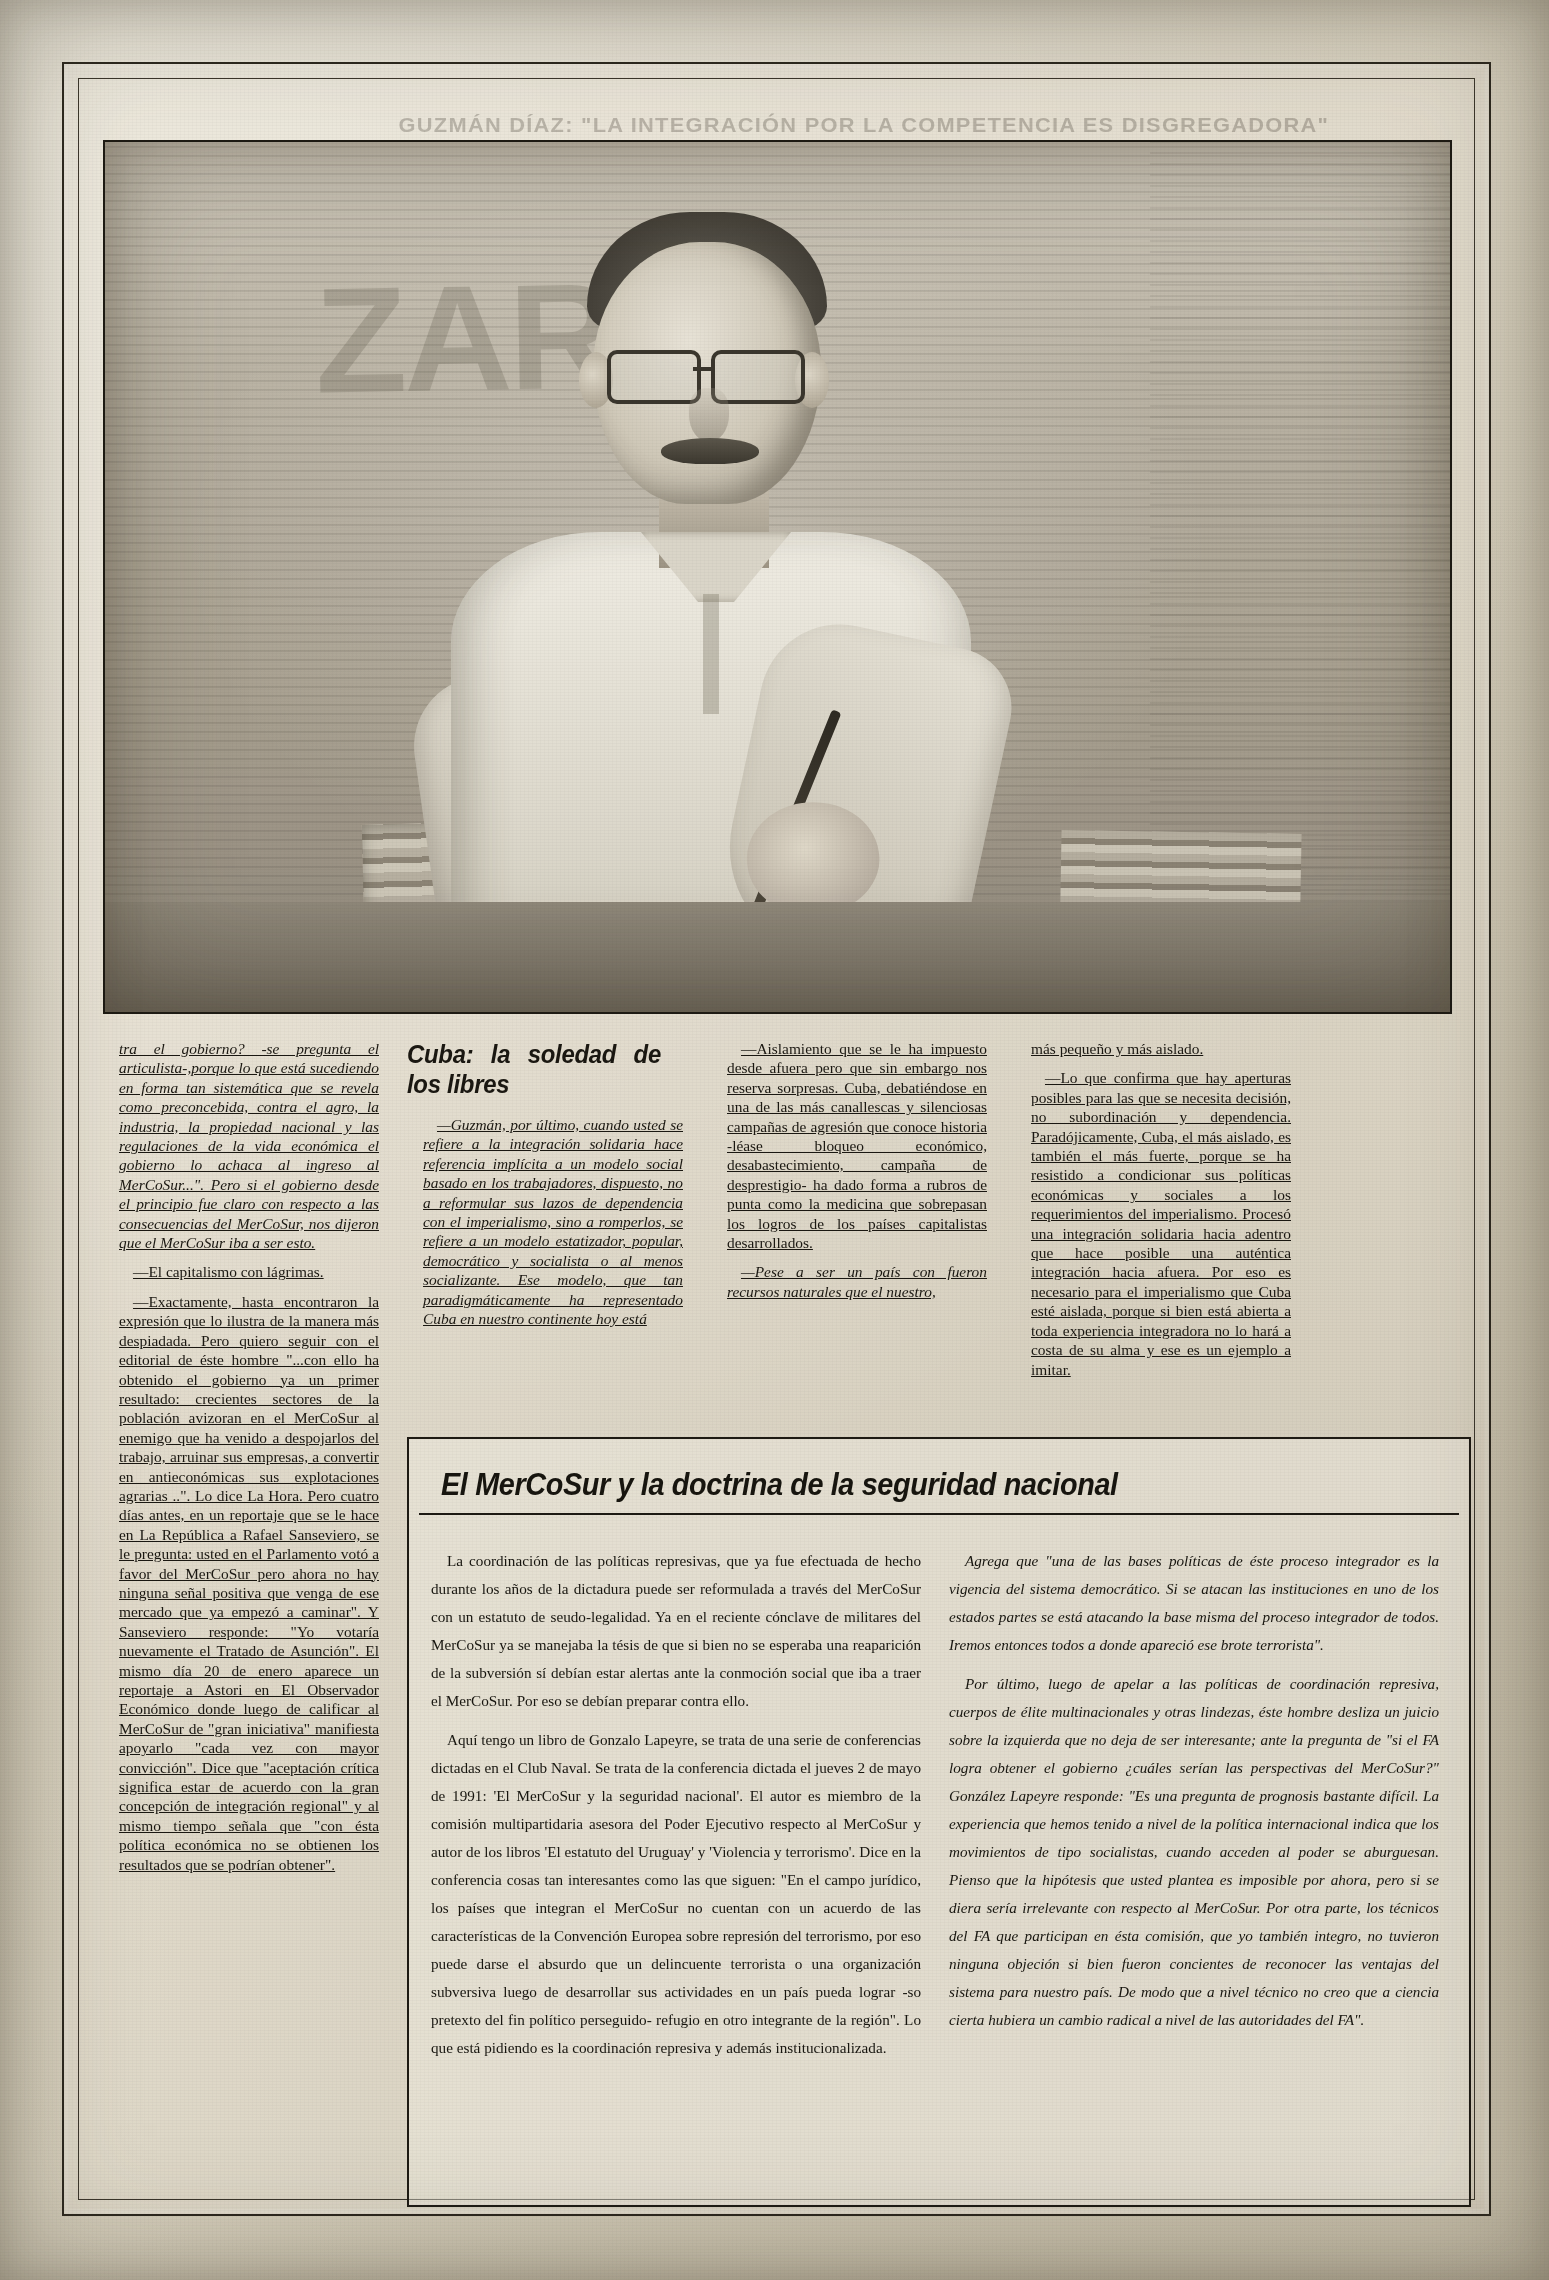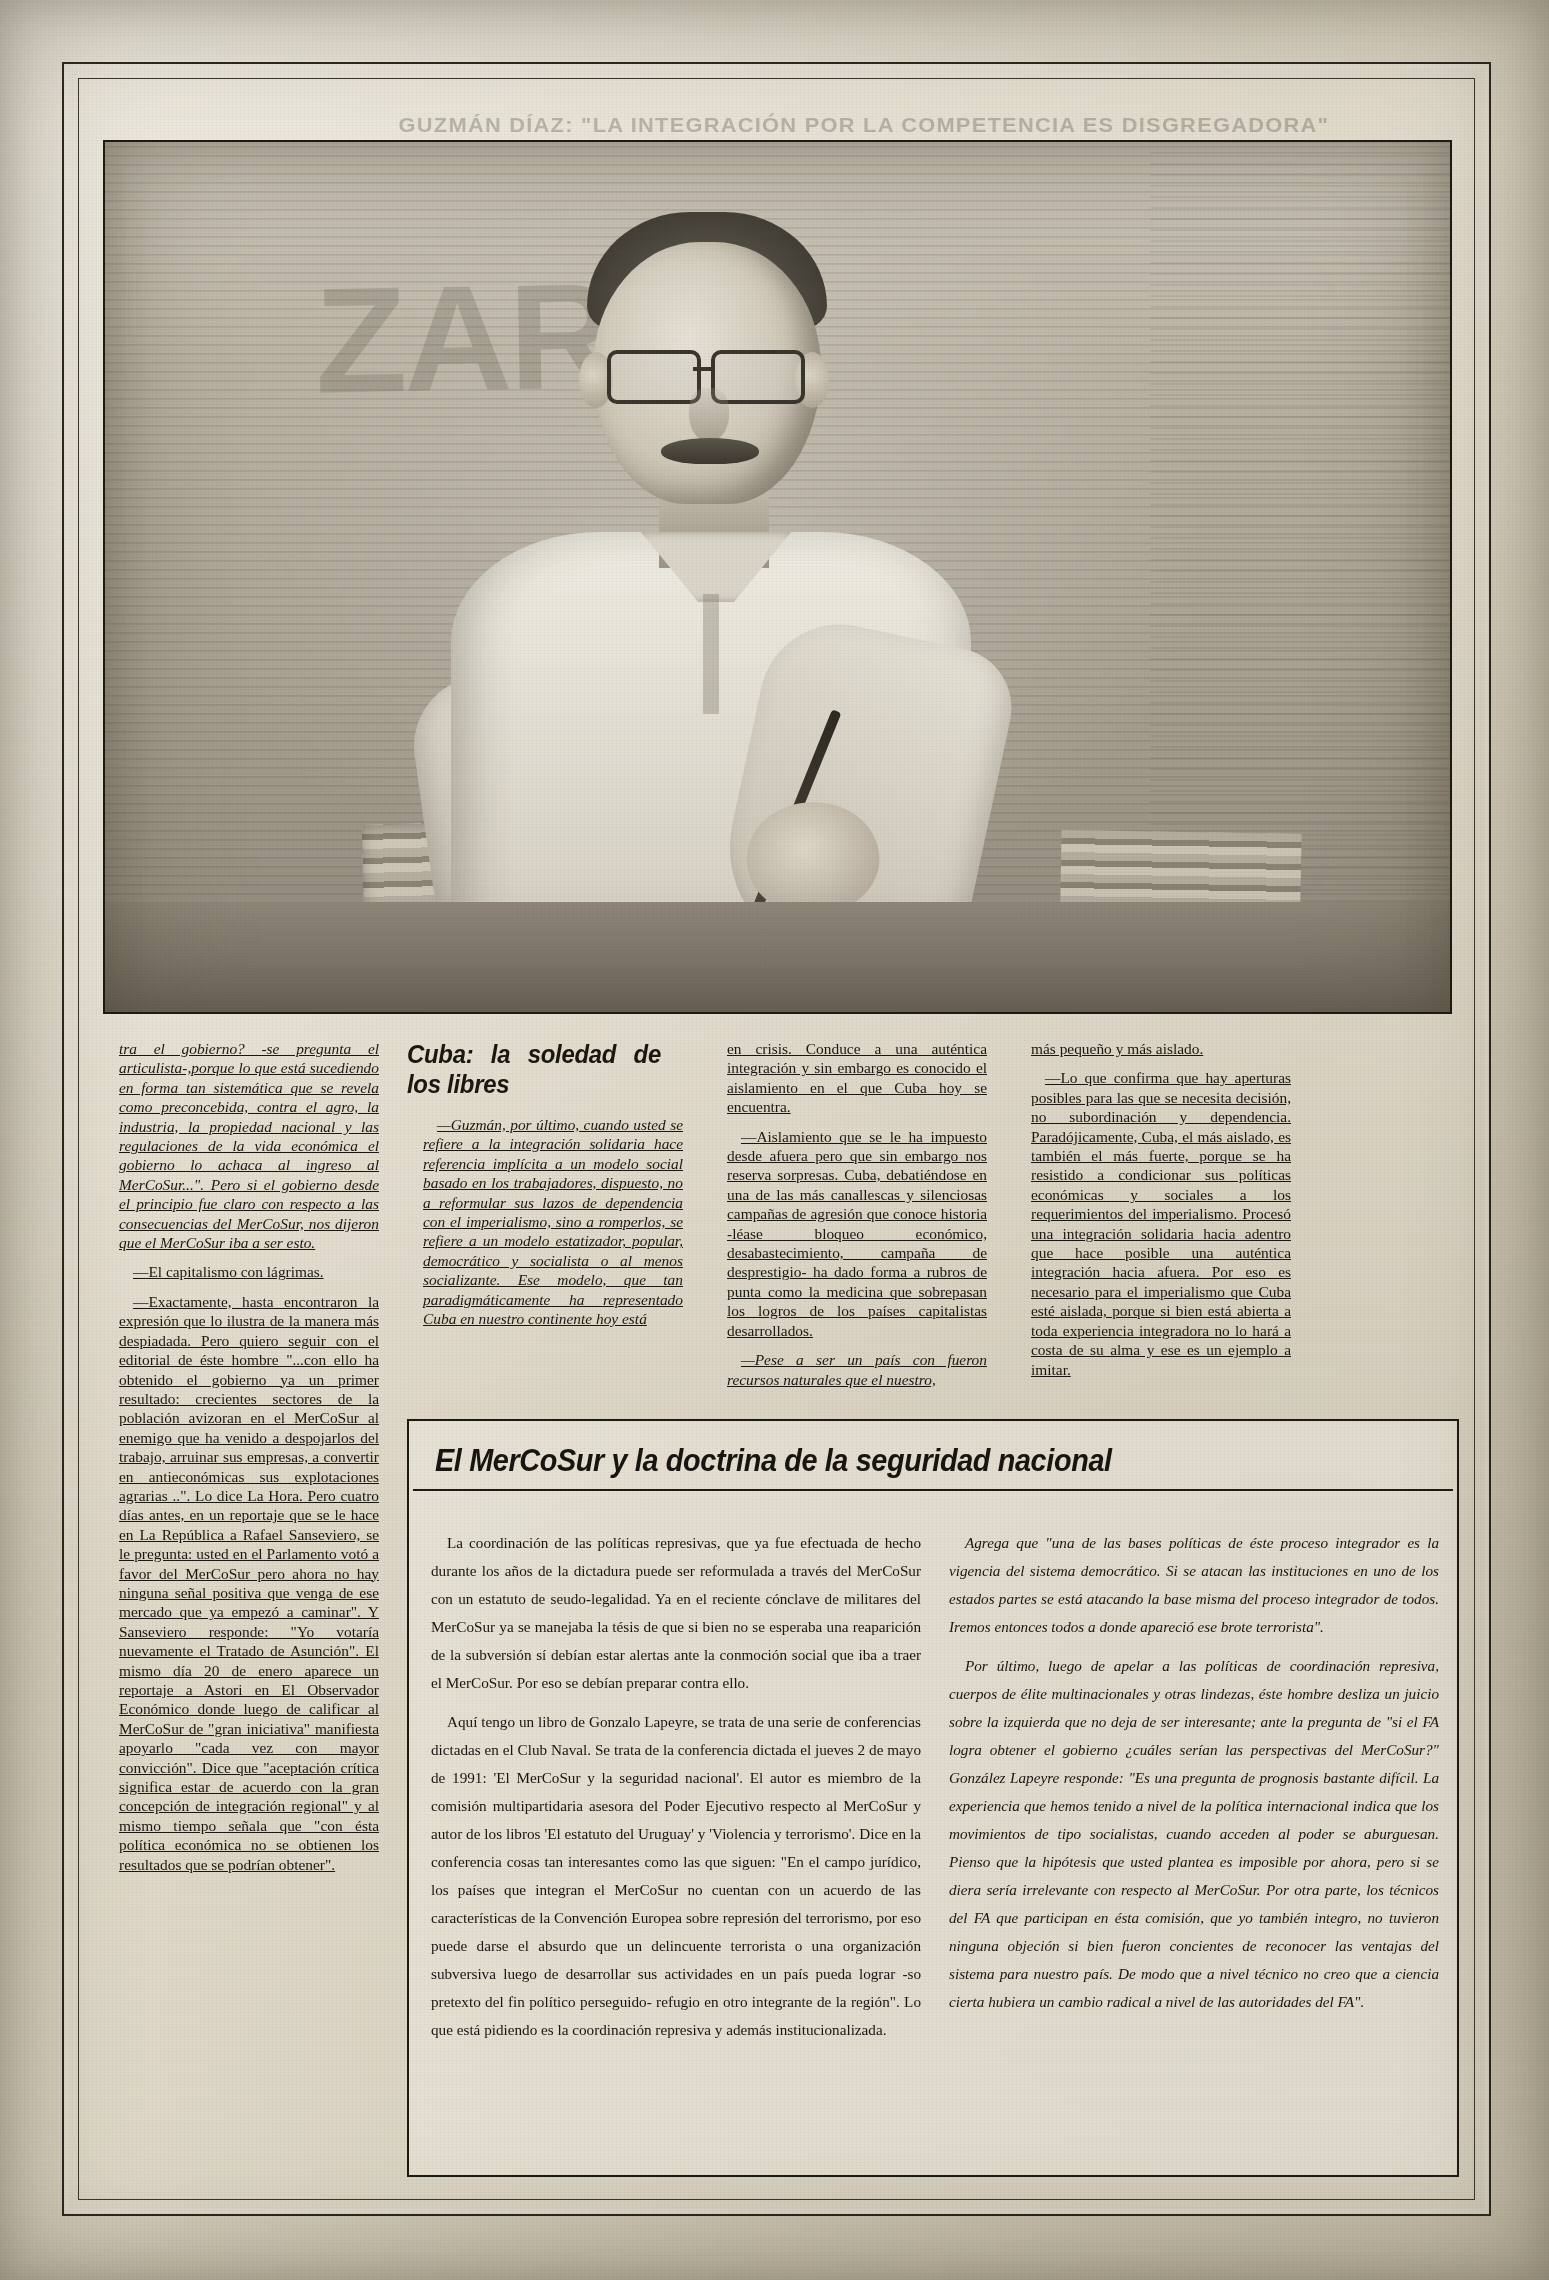--- a/index.html
+++ b/index.html
@@ -200,24 +200,24 @@
     font-family:"Liberation Sans", sans-serif;
     font-weight:700;font-style:italic;
     font-size:26px;line-height:30px;
     letter-spacing:-.3px;
     margin:0 0 16px 0;
     transform:scaleX(.92);transform-origin:left top;
   }
 
   
   .box{
-    position:absolute;left:304px;top:380px;width:1040px;height:746px;
+    position:absolute;left:304px;top:398px;width:1040px;height:746px;
     border:2px solid #1d1a13;
     background:rgba(243,239,229,.40);
-    padding:4px;
+    padding:10px;
   }
   .box-title{
     font-family:"Liberation Sans", sans-serif;
     font-weight:700;font-style:italic;
     font-size:31px;line-height:36px;
     margin:18px 22px 10px 22px;
     letter-spacing:-.4px;
     transform:scaleX(.93);transform-origin:left top;
   }
   .box-rule{height:2px;background:#1d1a13;margin:0 0 14px 0;}
@@ -281,21 +281,20 @@
         <p class="ind">—El capitalismo con lágrimas.</p>
         <p class="ind">—Exactamente, hasta encontraron la expresión que lo ilustra de la manera más despiadada. Pero quiero seguir con el editorial de éste hombre "...con ello ha obtenido el gobierno ya un primer resultado: crecientes sectores de la población avizoran en el MerCoSur al enemigo que ha venido a despojarlos del trabajo, arruinar sus empresas, a convertir en antieconómicas sus explotaciones agrarias ..". Lo dice La Hora. Pero cuatro días antes, en un reportaje que se le hace en La República a Rafael Sanseviero, se le pregunta: usted en el Parlamento votó a favor del MerCoSur pero ahora no hay ninguna señal positiva que venga de ese mercado que ya empezó a caminar". Y Sanseviero responde: "Yo votaría nuevamente el Tratado de Asunción". El mismo día 20 de enero aparece un reportaje a Astori en El Observador Económico donde luego de calificar al MerCoSur de "gran iniciativa" manifiesta apoyarlo "cada vez con mayor convicción". Dice que "aceptación crítica significa estar de acuerdo con la gran concepción de integración regional" y al mismo tiempo señala que "con ésta política económica no se obtienen los resultados que se podrían obtener".</p>
       </div>
 
       <div class="col c2">
         <div class="subhead">Cuba: la soledad de los libres</div>
         <p class="it ind">—Guzmán, por último, cuando usted se refiere a la integración solidaria hace referencia implícita a un modelo social basado en los trabajadores, dispuesto, no a reformular sus lazos de dependencia con el imperialismo, sino a romperlos, se refiere a un modelo estatizador, popular, democrático y socialista o al menos socializante. Ese modelo, que tan paradigmáticamente ha representado Cuba en nuestro continente hoy está</p>
       </div>
 
       <div class="col c3">
-        <p>en crisis. Conduce a una auténtica integración y sin embargo es conocido el aislamiento en el que Cuba hoy se encuentra.</p>
         <p class="ind">—Aislamiento que se le ha impuesto desde afuera pero que sin embargo nos reserva sorpresas. Cuba, debatiéndose en una de las más canallescas y silenciosas campañas de agresión que conoce historia -léase bloqueo económico, desabastecimiento, campaña de desprestigio- ha dado forma a rubros de punta como la medicina que sobrepasan los logros de los países capitalistas desarrollados.</p>
         <p class="it ind">—Pese a ser un país con fueron recursos naturales que el nuestro,</p>
       </div>
 
       <div class="col c4">
         <p>más pequeño y más aislado.</p>
         <p class="ind">—Lo que confirma que hay aperturas posibles para las que se necesita decisión, no subordinación y dependencia. Paradójicamente, Cuba, el más aislado, es también el más fuerte, porque se ha resistido a condicionar sus políticas económicas y sociales a los requerimientos del imperialismo. Procesó una integración solidaria hacia adentro que hace posible una auténtica integración hacia afuera. Por eso es necesario para el imperialismo que Cuba esté aislada, porque si bien está abierta a toda experiencia integradora no lo hará a costa de su alma y ese es un ejemplo a imitar.</p>
       </div>
 
       <div class="box">

